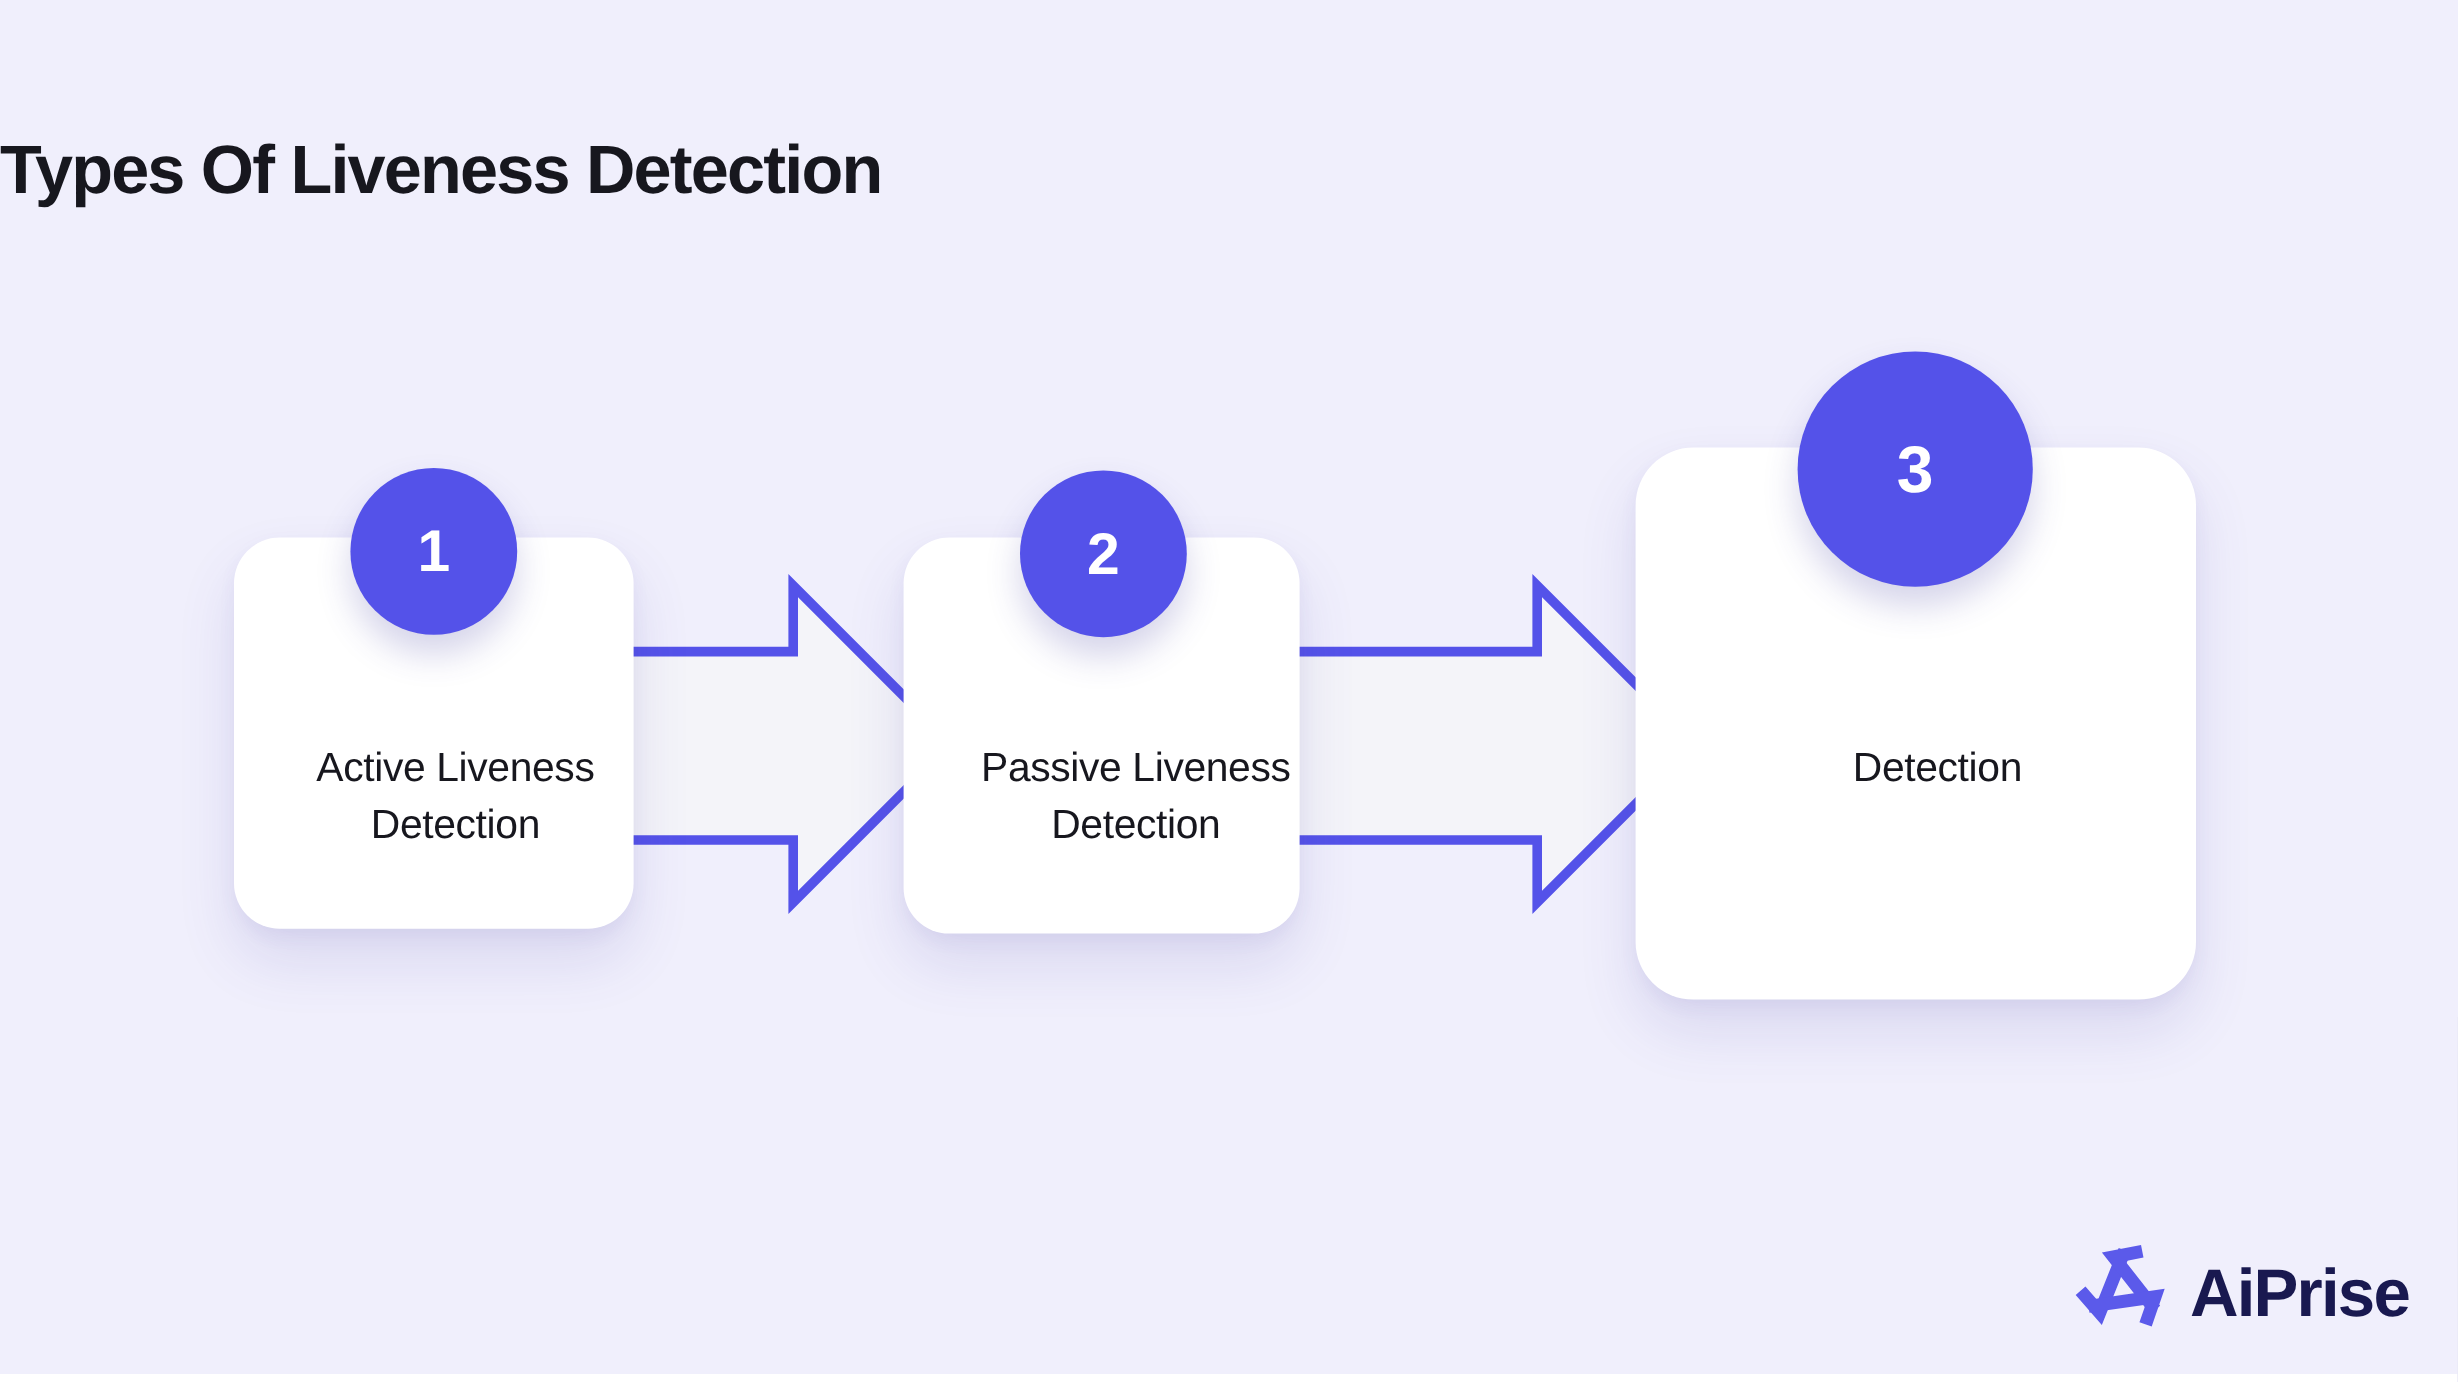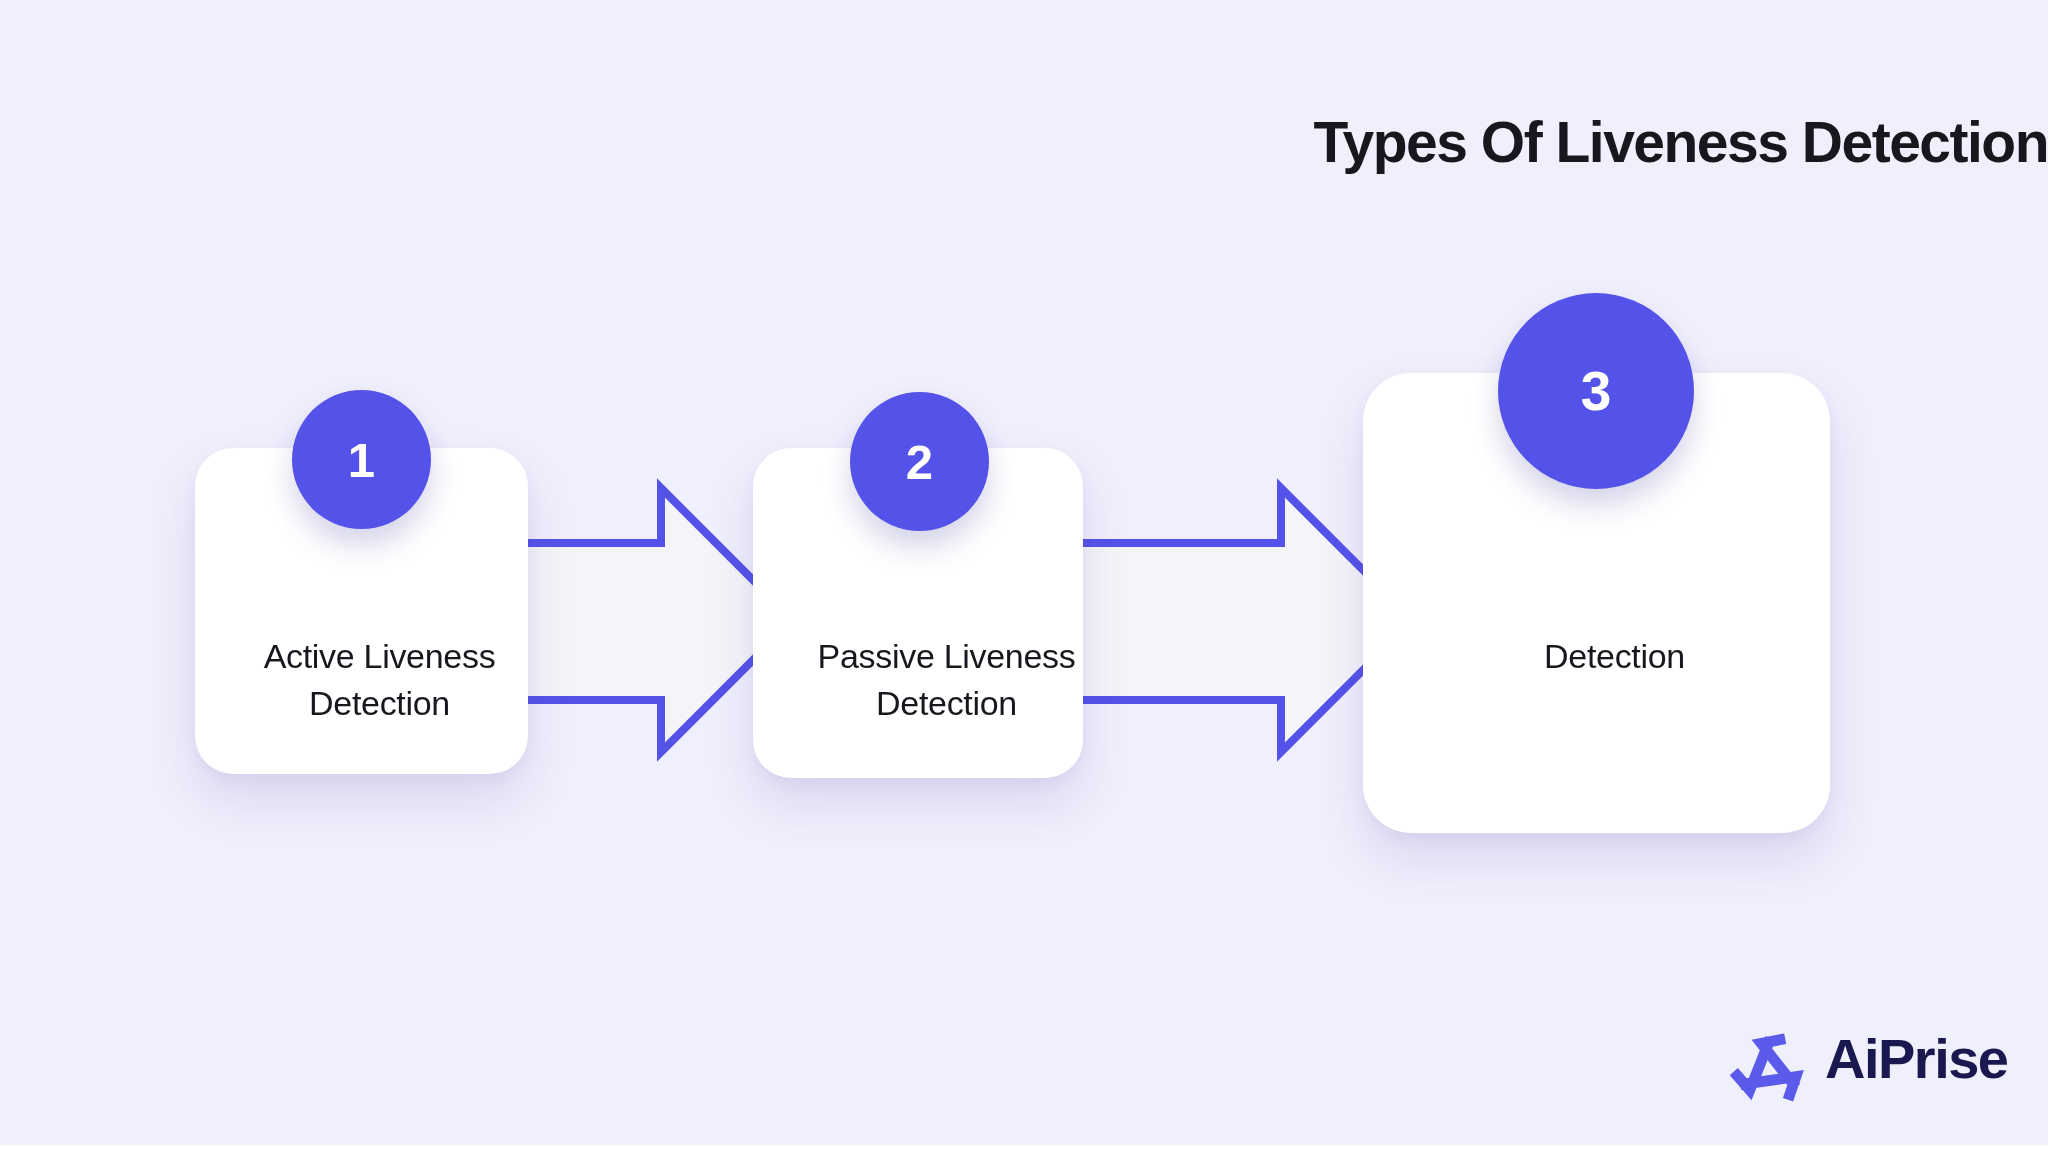--- a/index.html
+++ b/index.html
@@ -23,21 +23,21 @@
     width: 2048px;
     height: 1152px;
     background: var(--page-bg);
     overflow: hidden;
   }
   .title {
     position: absolute;
     left: 0;
     right: 0;
     top: 110px;
-    text-align: right;
+    text-align: left;
     font-size: 57px;
     line-height: 1.15;
     font-weight: 700;
     letter-spacing: -1.5px;
     color: var(--text-dark);
   }
   .arrows-layer {
     position: absolute;
     left: 0;
     top: 0;
@@ -55,21 +55,21 @@
     position: absolute;
     background: var(--card-bg);
     box-shadow: 0 26px 48px rgba(82, 76, 170, 0.14), 0 6px 14px rgba(82, 76, 170, 0.06);
     z-index: 2;
   }
   .card1 { left: 195px; top: 448px; width: 333px; height: 326px; border-radius: 38px; }
   .card2 { left: 753px; top: 448px; width: 330px; height: 330px; border-radius: 38px; }
   .card3 { left: 1363px; top: 373px; width: 467px; height: 460px; border-radius: 48px; }
   .card-label {
     position: absolute;
-    top: 633px;
+    top: 617px;
     z-index: 3;
     text-align: center;
     font-size: 34px;
     line-height: 47px;
     font-weight: 400;
     color: var(--text-dark);
     letter-spacing: -0.3px;
     padding-left: 36px;
   }
   .label1 { left: 195px; width: 333px; }
@@ -89,21 +89,21 @@
   }
   .badge1 { left: 292px; top: 390px; width: 139px; height: 139px; font-size: 49px; }
   .badge2 { left: 850px; top: 392px; width: 139px; height: 139px; font-size: 49px; }
   .badge3 { left: 1498px; top: 293px; width: 196px; height: 196px; font-size: 55px; }
   .logo {
     position: absolute;
     left: 1728px;
     top: 1026px;
     height: 84px;
     display: flex;
-    align-items: flex-start;
+    align-items: flex-end;
     gap: 15px;
     z-index: 5;
   }
   .logo-mark { width: 82px; height: 80px; }
   .logo-mark path {
     stroke: var(--logo-mark);
     stroke-width: 13.5;
     fill: none;
     stroke-linejoin: miter;
     stroke-linecap: butt;

